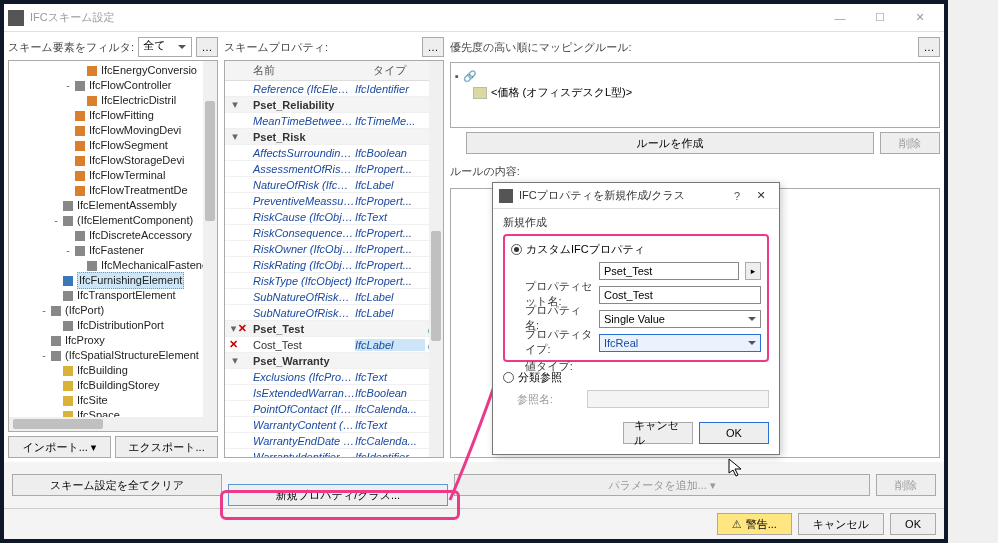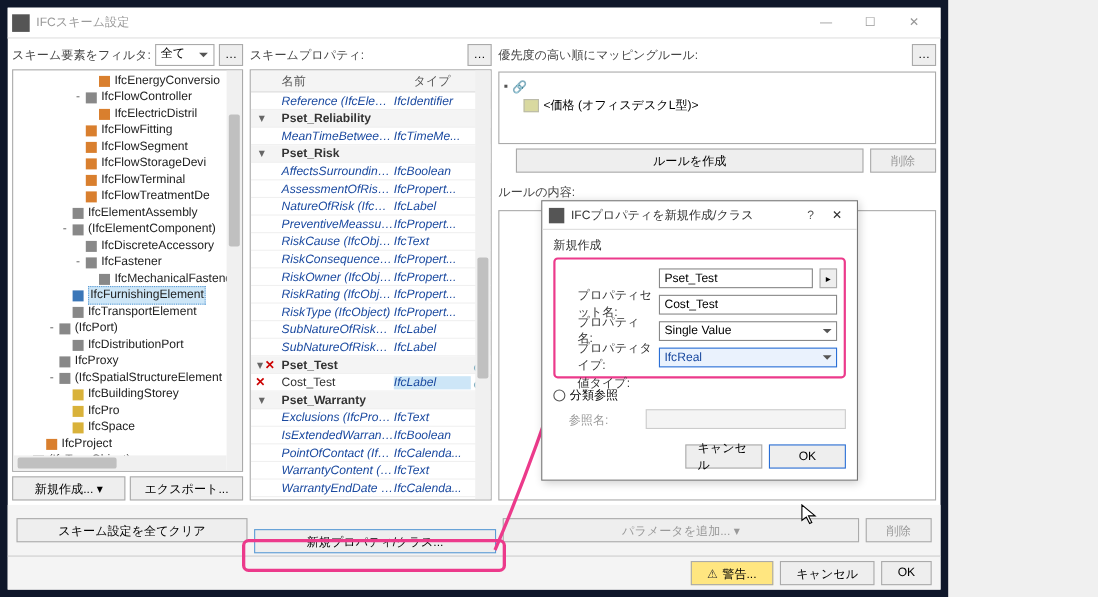--- a/index.html
+++ b/index.html
@@ -1,17 +1,17 @@
 <!DOCTYPE html>
 <html><head>
 <meta charset="utf-8">
 <style>
 * { box-sizing: border-box; margin: 0; padding: 0; font-family: "Meiryo UI", "MS PGothic", sans-serif; font-size: 11px; }
 body { background: #f0f0f0; width: 998px; height: 543px; overflow: hidden; position: relative; }
-.window { width: 862px; height: 543px; background: #fff; border: 7px solid #0f172a; display: flex; flex-direction: column; }
+.window { width: 948px; height: 543px; background: #fff; border: 4px solid #0f172a; display: flex; flex-direction: column; }
 .titlebar { height: 28px; background: #fff; display: flex; align-items: center; padding: 0 4px; border-bottom: 1px solid #e0e0e0; }
 .titlebar .icon { width: 16px; height: 16px; background: #555; margin-right: 6px; }
 .titlebar .title { flex: 1; color: #999; }
 .titlebar .winbtn { width: 40px; height: 26px; display: flex; align-items: center; justify-content: center; color: #999; }
 
 .body-area { flex: 1; display: flex; padding: 4px; gap: 6px; overflow: hidden; }
 .col { display: flex; flex-direction: column; }
 .col-left { width: 210px; }
 .col-mid { width: 220px; }
 .col-right { flex: 1; }
@@ -162,20 +162,27 @@
               <span class="ico">
                 <span class="ico-cube or"></span>
               </span>
               <span class="txt">IfcFlowFitting</span>
             </div>
             <div class="tree-row" style="padding-left: 54px;">
               <span class="exp"></span>
               <span class="ico">
                 <span class="ico-cube or"></span>
               </span>
+              <span class="txt">IfcFlowMovingDevi</span>
+            </div>
+            <div class="tree-row" style="padding-left: 54px;">
+              <span class="exp"></span>
+              <span class="ico">
+                <span class="ico-cube or"></span>
+              </span>
               <span class="txt">IfcFlowSegment</span>
             </div>
             <div class="tree-row" style="padding-left: 54px;">
               <span class="exp"></span>
               <span class="ico">
                 <span class="ico-cube or"></span>
               </span>
               <span class="txt">IfcFlowStorageDevi</span>
             </div>
             <div class="tree-row" style="padding-left: 54px;">
@@ -267,28 +274,35 @@
               <span class="ico">
                 <span class="ico-cube gr"></span>
               </span>
               <span class="txt">(IfcSpatialStructureElement</span>
             </div>
             <div class="tree-row" style="padding-left: 42px;">
               <span class="exp"></span>
               <span class="ico">
                 <span class="ico-cube ye"></span>
               </span>
+              <span class="txt">IfcBuilding</span>
+            </div>
+            <div class="tree-row" style="padding-left: 42px;">
+              <span class="exp"></span>
+              <span class="ico">
+                <span class="ico-cube ye"></span>
+              </span>
               <span class="txt">IfcBuildingStorey</span>
             </div>
             <div class="tree-row" style="padding-left: 42px;">
               <span class="exp"></span>
               <span class="ico">
                 <span class="ico-cube ye"></span>
               </span>
-              <span class="txt">IfcPro</span>
+              <span class="txt">IfcSite</span>
             </div>
             <div class="tree-row" style="padding-left: 42px;">
               <span class="exp"></span>
               <span class="ico">
                 <span class="ico-cube ye"></span>
               </span>
               <span class="txt">IfcSpace</span>
             </div>
             <div class="tree-row" style="padding-left: 18px;">
               <span class="exp"></span>
@@ -313,21 +327,21 @@
             </div>
           </div>
         <div class="scroll-v">
             <div class="scroll-thumb"></div>
           </div>
         <div class="scroll-h">
             <div class="scroll-thumb-h"></div>
           </div>
       </div>
       <div class="two-btn-row">
-        <div class="btn flex"><span>新規作成...</span>&nbsp;▾</div>
+        <div class="btn flex"><span>インポート...</span>&nbsp;▾</div>
         <div class="btn flex">
             <span>エクスポート...</span>
           </div>
       </div>
     </div>
 
     <div class="col col-mid">
       <div class="header-row">
         <span class="label-sm">スキームプロパティ:</span>
         <div style="flex:1"></div>
@@ -581,20 +595,24 @@
 <div class="dialog">
   <div class="dlg-title">
     <div class="ico"></div>
     <div class="t">IFCプロパティを新規作成/クラス</div>
     <div class="q">?</div>
     <div class="x">✕</div>
   </div>
   <div class="dlg-body">
     <div class="dlg-section">新規作成</div>
     <div class="dlg-box">
+      <div class="radio-row">
+        <span class="radio on"></span>
+        <span>カスタムIFCプロパティ</span>
+      </div>
       <div class="form-row">
         <span class="lbl">プロパティセット名:</span>
         <div class="inp">
             <span>Pset_Test</span>
           </div>
         <div class="side">▸</div>
       </div>
       <div class="form-row">
         <span class="lbl">プロパティ名:</span>
         <div class="inp">

